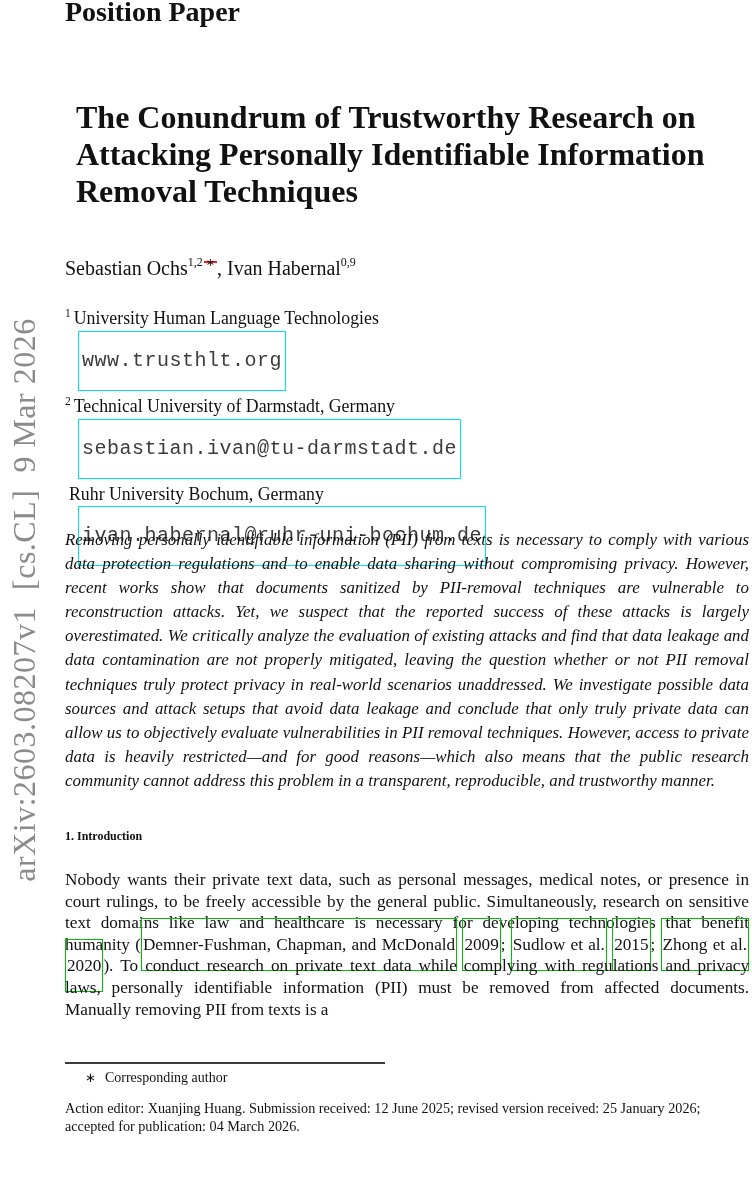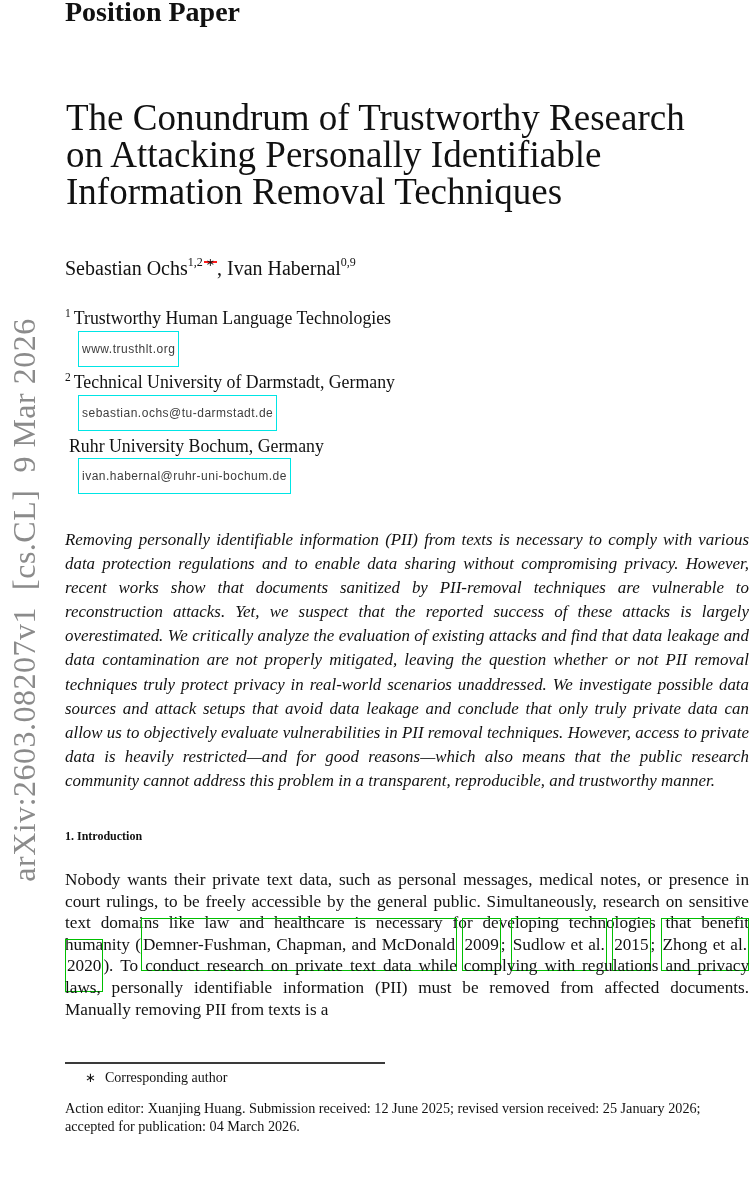--- a/index.html
+++ b/index.html
@@ -28,22 +28,22 @@
     color:var(--banner);
     text-align:center;
     white-space:pre;
     letter-spacing:0.5px;
   }
   .kicker{
     position:absolute;left:65px;top:-6px;
     font-size:28px;font-weight:bold;line-height:36px;
   }
   .paper-title{
-    position:absolute;left:66px;top:99px;width:645px;
-    font-size:37px;font-weight:normal;line-height:37px;
+    position:absolute;left:76px;top:99px;width:645px;
+    font-size:32px;font-weight:bold;line-height:37px;
   }
   .authors{
     position:absolute;left:65px;top:254px;
     font-size:20px;line-height:28px;
   }
   .authors sup{font-size:12px;line-height:0;position:relative;top:-1px;}
   .star-box{
     display:inline-block;
     border:1.5px solid var(--star-box);
     padding:0 1px;
@@ -55,23 +55,23 @@
     font-size:17.8px;
   }
   .aff-block{margin-bottom:3px;}
   .aff-name{line-height:25px;}
   .aff-name sup{font-size:11.5px;line-height:0;margin-right:3px;}
   .aff-name2{line-height:24px;margin-left:4px;}
   .aff-link-row{line-height:26px;margin-left:13px;}
   .link-box{
     display:inline-block;
     border:1.5px solid var(--link-box);
-    padding:4px 3px;
-    font-family:Liberation Sans, sans-serif;
-    font-size:12px;
+    padding:16px 3px;
+    font-family:Liberation Mono, monospace;
+    font-size:20px;
     color:#3c3c3c;
     letter-spacing:0.5px;
   }
   .abstract{
     position:absolute;left:65px;top:528px;width:684px;
     font-style:italic;
     font-size:16.9px;line-height:24.1px;
     text-align:justify;
   }
   .section-heading{
@@ -116,26 +116,26 @@
   <div class="arxiv-banner">arXiv:2603.08207v1  [cs.CL]  9 Mar 2026</div>
 
   <div class="kicker">Position Paper</div>
 
   <h1 class="paper-title" style="margin:0;">The Conundrum of Trustworthy Research on Attacking Personally Identifiable Information Removal Techniques</h1>
 
   <div class="authors"><span>Sebastian Ochs</span><sup><span>1,2</span><span class="star-box">∗</span></sup><span class="ws">, </span><span>Ivan Habernal</span><sup>0,9</sup></div>
 
   <div class="affiliations">
     <div class="aff-block">
-      <div class="aff-name"><sup>1</sup><span>Trustworthy Human Language Technologies</span></div>
+      <div class="aff-name"><sup>1</sup><span>University Human Language Technologies</span></div>
       <div class="aff-link-row"><span class="link-box">www.trusthlt.org</span></div>
     </div>
     <div class="aff-block">
       <div class="aff-name"><sup>2</sup><span>Technical University of Darmstadt, Germany</span></div>
-      <div class="aff-link-row"><span class="link-box">sebastian.ochs@tu-darmstadt.de</span></div>
+      <div class="aff-link-row"><span class="link-box">sebastian.ivan@tu-darmstadt.de</span></div>
     </div>
     <div class="aff-block">
       <div class="aff-name2">Ruhr University Bochum, Germany</div>
       <div class="aff-link-row"><span class="link-box">ivan.habernal@ruhr-uni-bochum.de</span></div>
     </div>
   </div>
 
   <div class="abstract">Removing personally identifiable information (PII) from texts is necessary to comply with various data protection regulations and to enable data sharing without compromising privacy. However, recent works show that documents sanitized by PII-removal techniques are vulnerable to reconstruction attacks. Yet, we suspect that the reported success of these attacks is largely overestimated. We critically analyze the evaluation of existing attacks and find that data leakage and data contamination are not properly mitigated, leaving the question whether or not PII removal techniques truly protect privacy in real-world scenarios unaddressed. We investigate possible data sources and attack setups that avoid data leakage and conclude that only truly private data can allow us to objectively evaluate vulnerabilities in PII removal techniques. However, access to private data is heavily restricted—and for good reasons—which also means that the public research community cannot address this problem in a transparent, reproducible, and trustworthy manner.</div>
 
   <div class="section-heading">1. Introduction</div>

